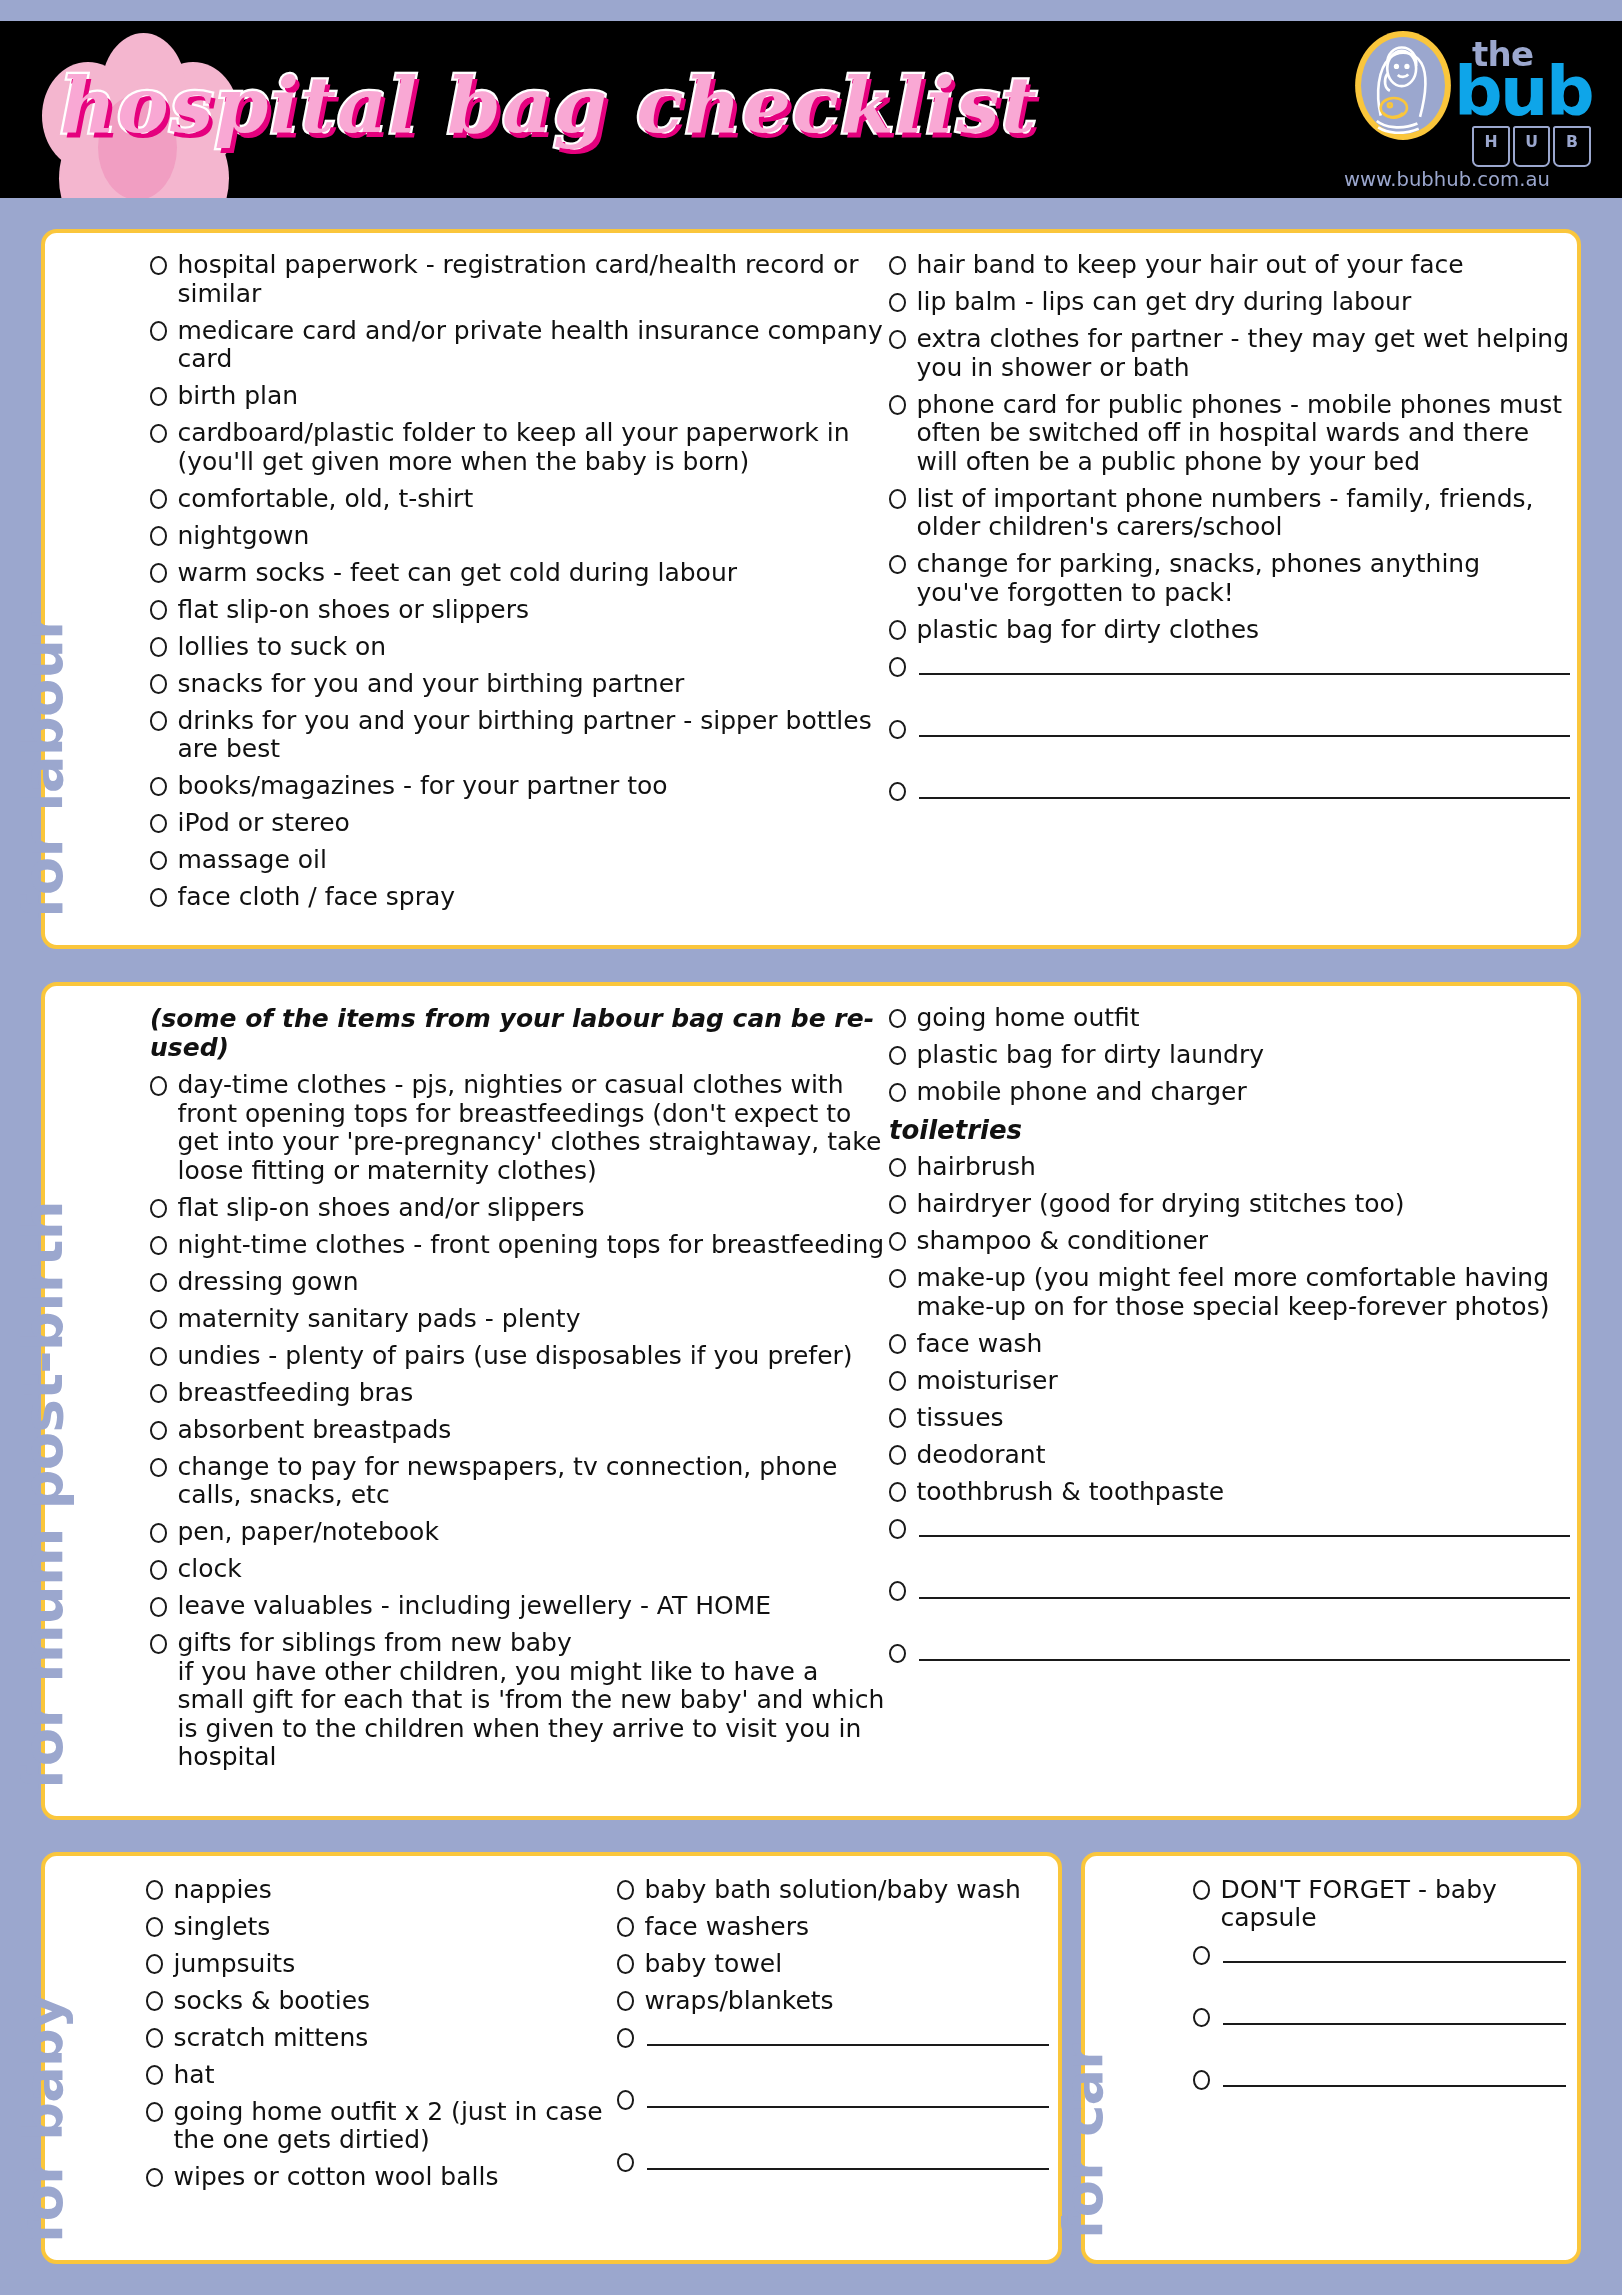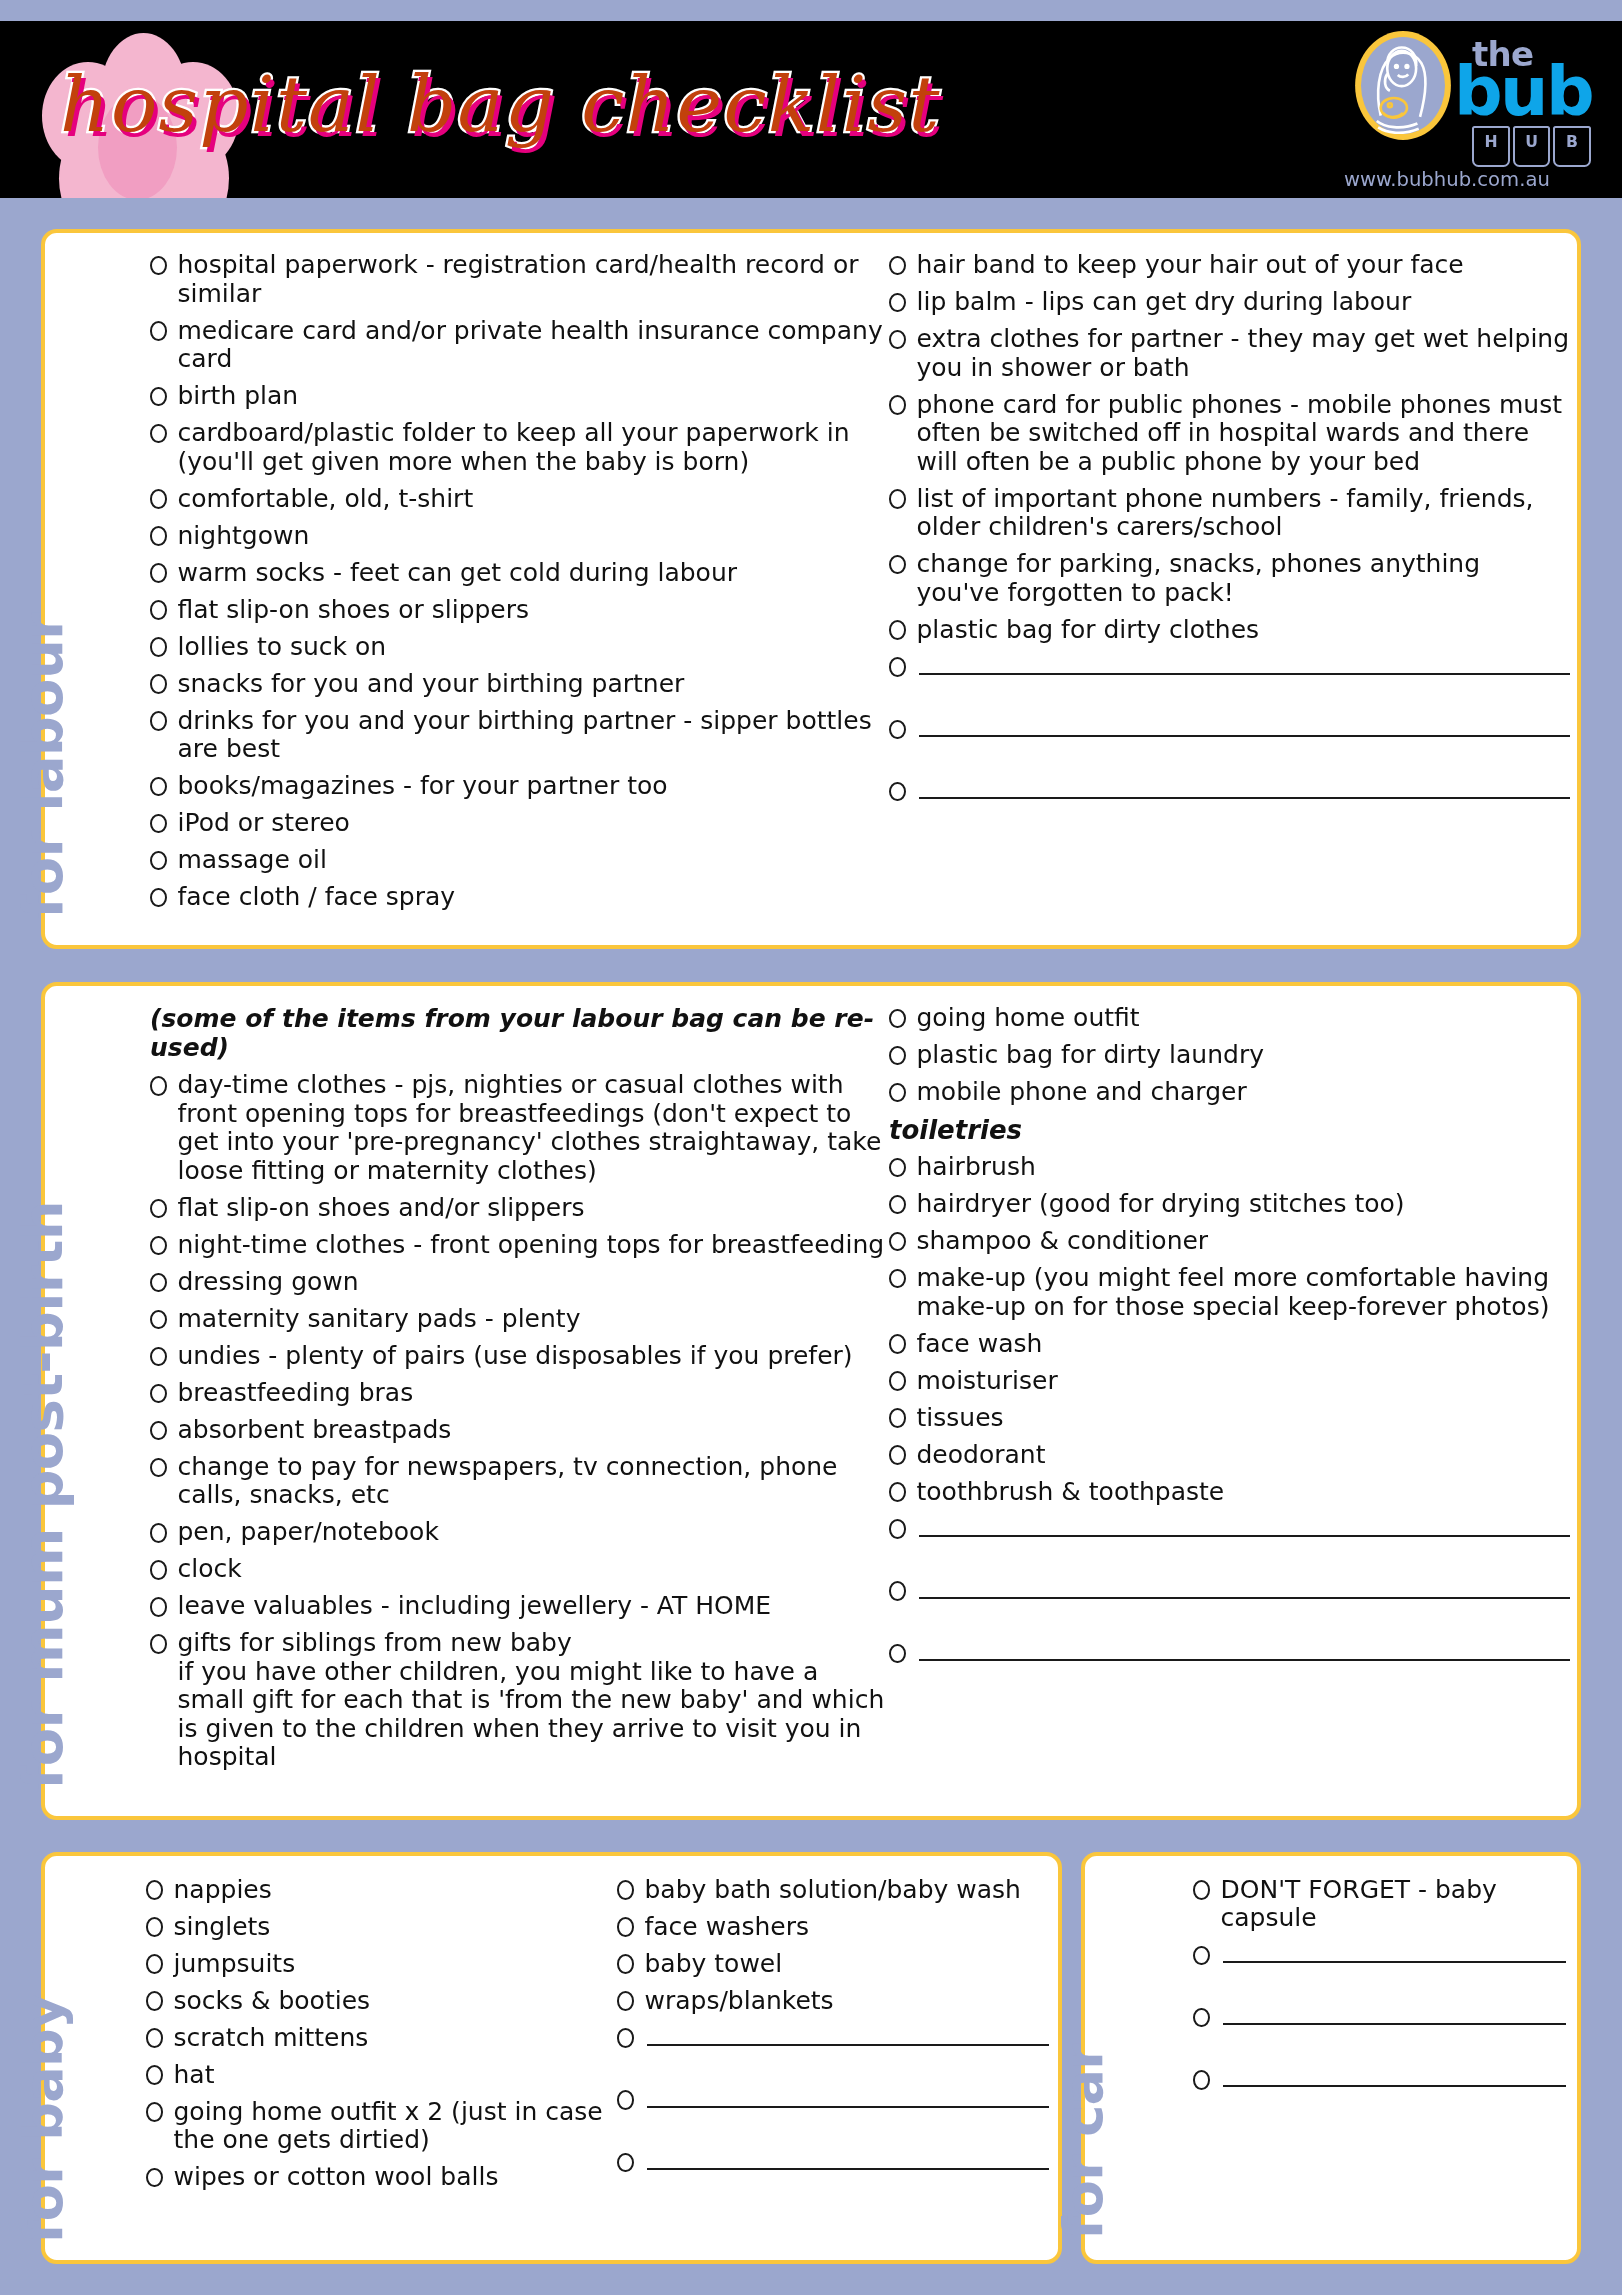--- a/index.html
+++ b/index.html
@@ -43,25 +43,25 @@
   .petal.p2 { left: 3.3px;   top: 29.4px;  width: 92px; height: 108px; }
   .petal.p3 { left: 108px; top: 29.4px;  width: 92px; height: 108px; }
   .petal.p4 { left: 19.6px;  top: 85px; width: 92px; height: 121px; }
   .petal.p5 { left: 98px; top: 85px; width: 92px; height: 121px; }
   .petal.core { left: 59px; top: 62px; width: 79px; height: 105px; background:#f19ec2; }
 
   #title {
     position: absolute;
     left: 60px; top: 39px;
     font-family: "DejaVu Serif", serif;
-    font-weight: normal;
+    font-weight: bold;
     font-style: italic;
     font-size: 77px;
     letter-spacing: 1.3px;
-    color: #c2410c;
+    color: #f9a8d4;
     -webkit-text-stroke: 4.6px #ffffff;
     paint-order: stroke fill;
     white-space: nowrap;
     text-shadow: 3.9px 4.6px 0 #e5007e;
   }
 
   
   #logo {
     position: absolute;
     right: 17px; top: 7.9px;

